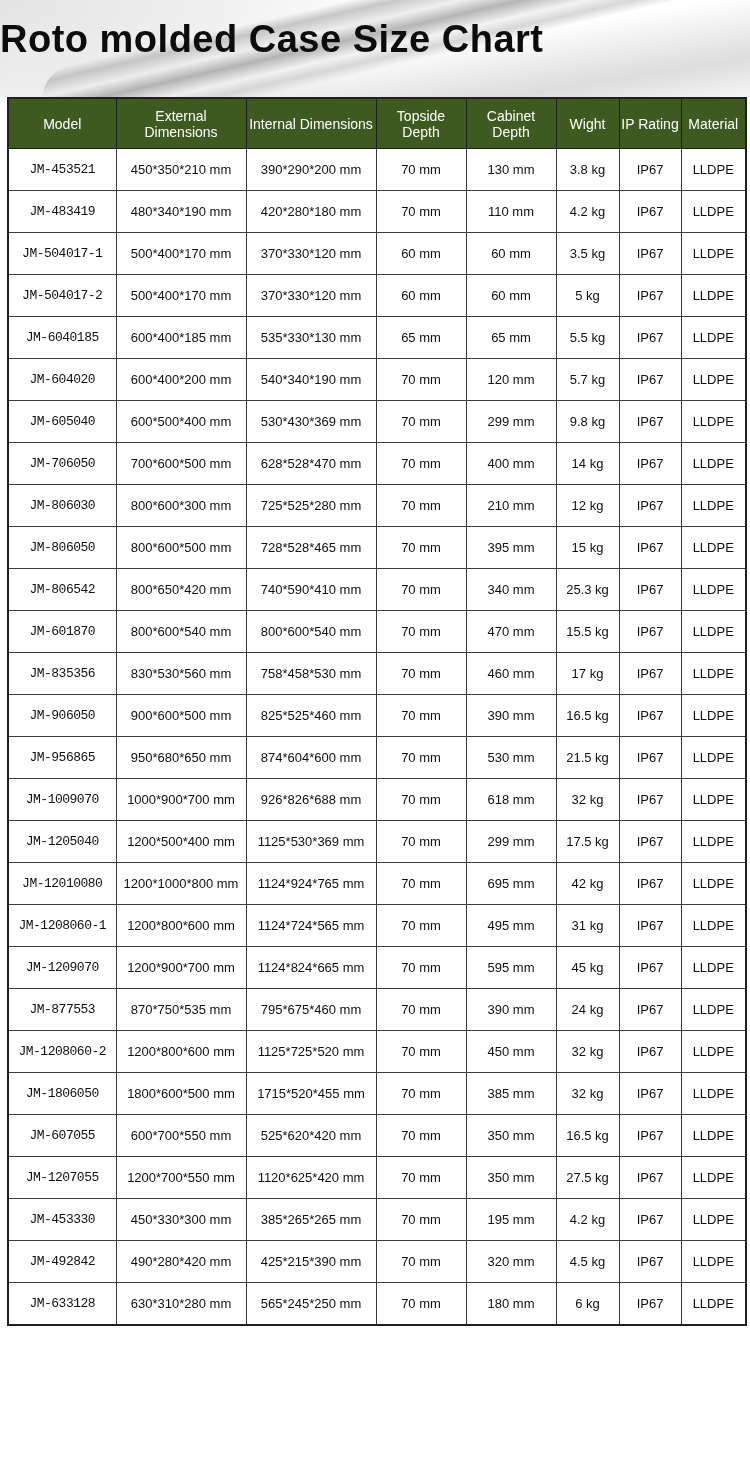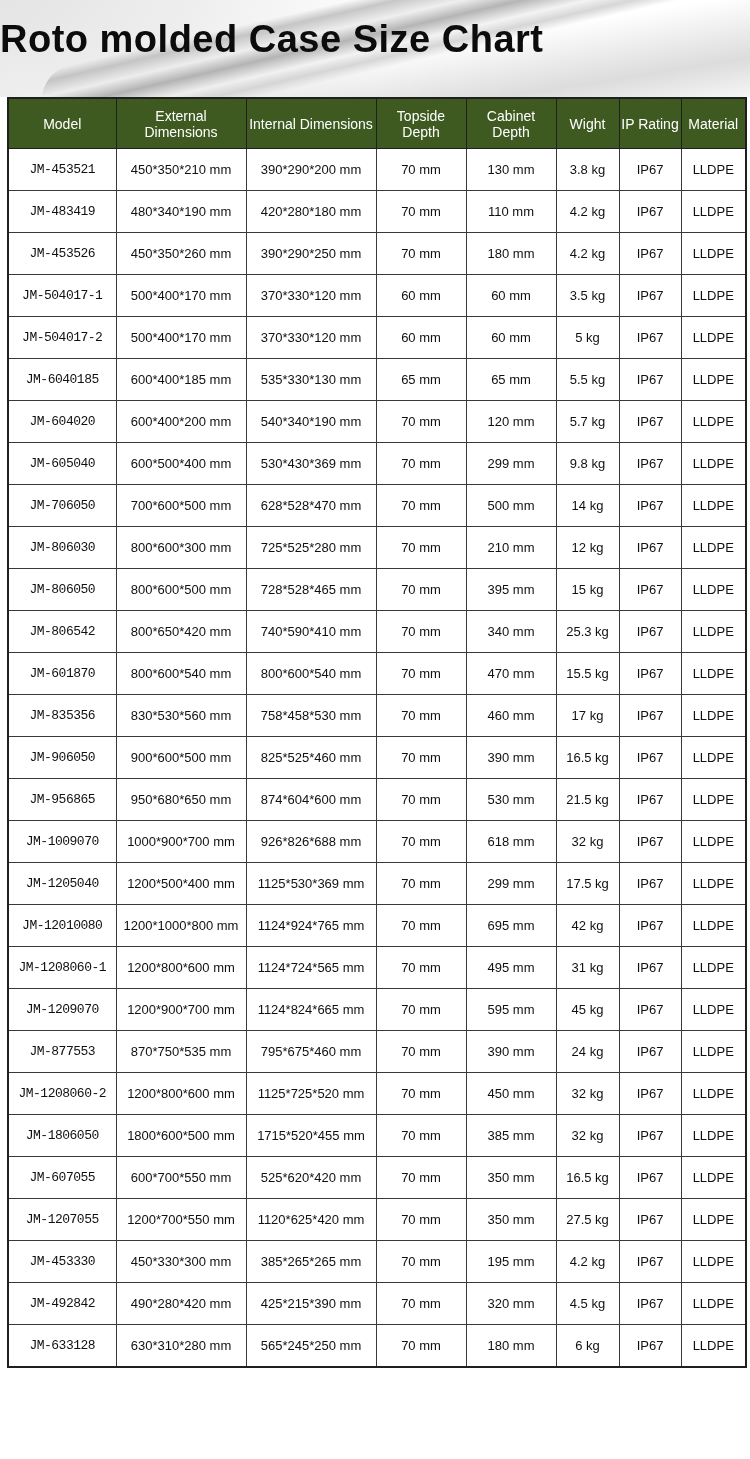--- a/index.html
+++ b/index.html
@@ -161,30 +161,20 @@
       <td class="model-cell">JM-483419</td>
       <td>480*340*190 mm</td>
       <td>420*280*180 mm</td>
       <td>70 mm</td>
       <td>110 mm</td>
       <td>4.2 kg</td>
       <td>IP67</td>
       <td>LLDPE</td>
     </tr>
         <tr>
-      <td class="model-cell">JM-453526</td>
-      <td>450*350*260 mm</td>
-      <td>390*290*250 mm</td>
-      <td>70 mm</td>
-      <td>180 mm</td>
-      <td>4.2 kg</td>
-      <td>IP67</td>
-      <td>LLDPE</td>
-    </tr>
-        <tr>
       <td class="model-cell">JM-504017-1</td>
       <td>500*400*170 mm</td>
       <td>370*330*120 mm</td>
       <td>60 mm</td>
       <td>60 mm</td>
       <td>3.5 kg</td>
       <td>IP67</td>
       <td>LLDPE</td>
     </tr>
         <tr>
@@ -225,21 +215,21 @@
       <td>299 mm</td>
       <td>9.8 kg</td>
       <td>IP67</td>
       <td>LLDPE</td>
     </tr>
         <tr>
       <td class="model-cell">JM-706050</td>
       <td>700*600*500 mm</td>
       <td>628*528*470 mm</td>
       <td>70 mm</td>
-      <td>500 mm</td>
+      <td>400 mm</td>
       <td>14 kg</td>
       <td>IP67</td>
       <td>LLDPE</td>
     </tr>
         <tr>
       <td class="model-cell">JM-806030</td>
       <td>800*600*300 mm</td>
       <td>725*525*280 mm</td>
       <td>70 mm</td>
       <td>210 mm</td>

